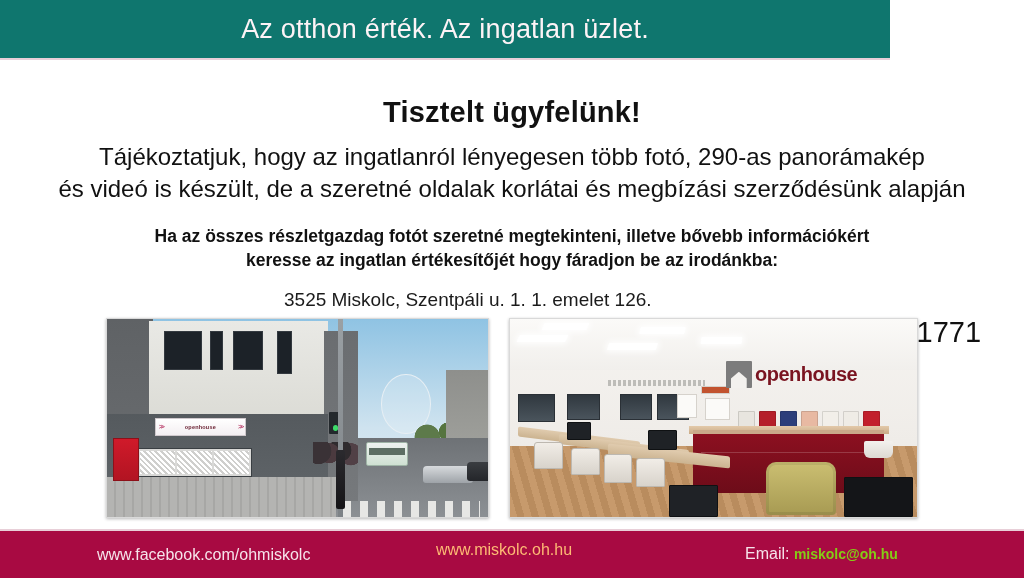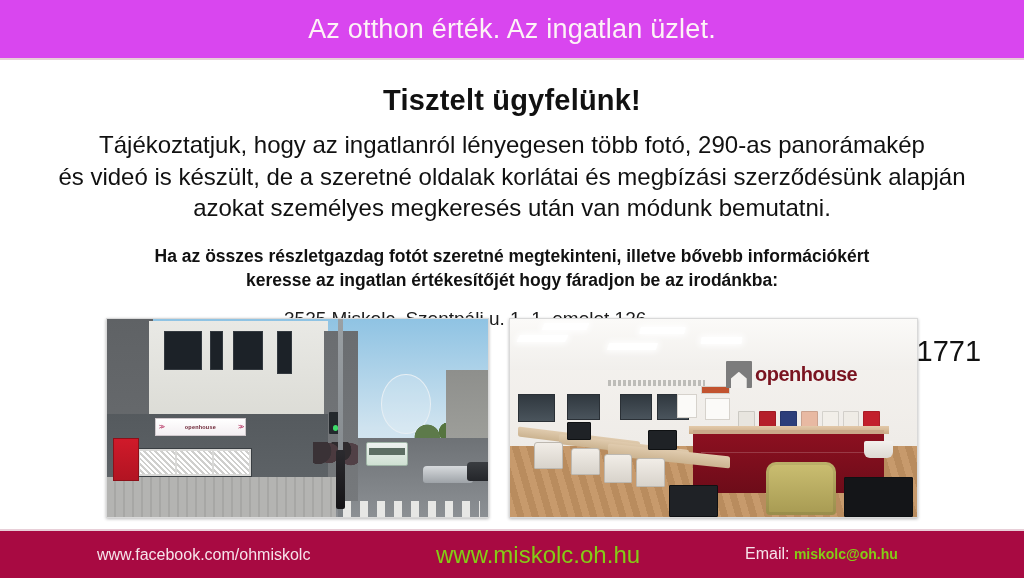--- a/index.html
+++ b/index.html
@@ -6,38 +6,38 @@
   html,body { width:1024px; height:578px; overflow:hidden; }
   body {
     font-family:"Liberation Sans", sans-serif;
     background:#ffffff;
     position:relative;
   }
   .page { position:relative; width:1024px; height:578px; background:#fff; }
 
   
   .top-bar{
-    position:absolute; left:0; top:0; width:1024px; height:60px;
-    background:#d946ef;
+    position:absolute; left:0; top:0; width:890px; height:60px;
+    background:#0f766e;
     display:flex; align-items:center; justify-content:center;
     border-bottom:2px solid #e8cfd8;
   }
   .top-bar .slogan{
     color:#fdf3f6; font-size:27px; letter-spacing:.2px;
     font-weight:400; white-space:nowrap;
   }
 
   
   .content{
     position:absolute; left:0; top:60px; width:1024px; height:469px;
     background:#fff;
   }
   .headline{
     text-align:center; font-size:29px; font-weight:bold; color:#111;
-    margin-top:24px; letter-spacing:.2px;
+    margin-top:36px; letter-spacing:.2px;
   }
   .intro{
     text-align:center; color:#111; font-size:24px; line-height:1.32;
     margin-top:12px; padding:0 14px;
   }
   .intro .ln{ display:block; white-space:nowrap; }
 
   .callout{
     text-align:center; color:#111; font-size:17.5px; font-weight:bold;
     line-height:1.38; margin-top:20px;
@@ -212,21 +212,21 @@
 
   
   .footer{
     position:absolute; left:0; top:529px; width:1024px; height:49px;
     background:#a80a42; border-top:2px solid #e8cfd8;
   }
   .footer .fb{
     position:absolute; left:97px; top:15px; color:#f6e3ea; font-size:16px; white-space:nowrap;
   }
   .footer .site{
-    position:absolute; left:436px; top:10px; color:#84cc16; font-size:24px; white-space:nowrap;
+    position:absolute; left:436px; top:10px; color:#fdba74; font-size:16px; white-space:nowrap;
   }
   .footer .mail{
     position:absolute; left:745px; top:14px; color:#f6e3ea; font-size:16px; white-space:nowrap;
   }
   .footer .mail b{ color:#84cc16; font-size:14px; }
 </style>
 </head>
 <body>
 
 <div class="page">
@@ -235,21 +235,20 @@
     <div class="slogan">Az otthon érték. Az ingatlan üzlet.</div>
   </div>
 
   <div class="content">
 
     <div class="headline">Tisztelt ügyfelünk!</div>
 
     <div class="intro">
       <span class="ln">Tájékoztatjuk, hogy az ingatlanról lényegesen több fotó, 290-as panorámakép</span>
       <span class="ln">és videó is készült, de a szeretné oldalak korlátai és megbízási szerződésünk alapján</span>
-      <span class="ln">azokat személyes megkeresés után van módunk bemutatni.</span>
     </div>
 
     <div class="callout">
       <span class="ln">Ha az összes részletgazdag fotót szeretné megtekinteni, illetve bővebb információkért</span>
       <span class="ln">keresse az ingatlan értékesítőjét  hogy fáradjon be az irodánkba:</span>
     </div>
 
     <div class="addressrow">
       <div class="address">3525 Miskolc, Szentpáli u. 1.  1. emelet 126.</div>
       <div class="tel">Tel.: 70/321-1771</div>

